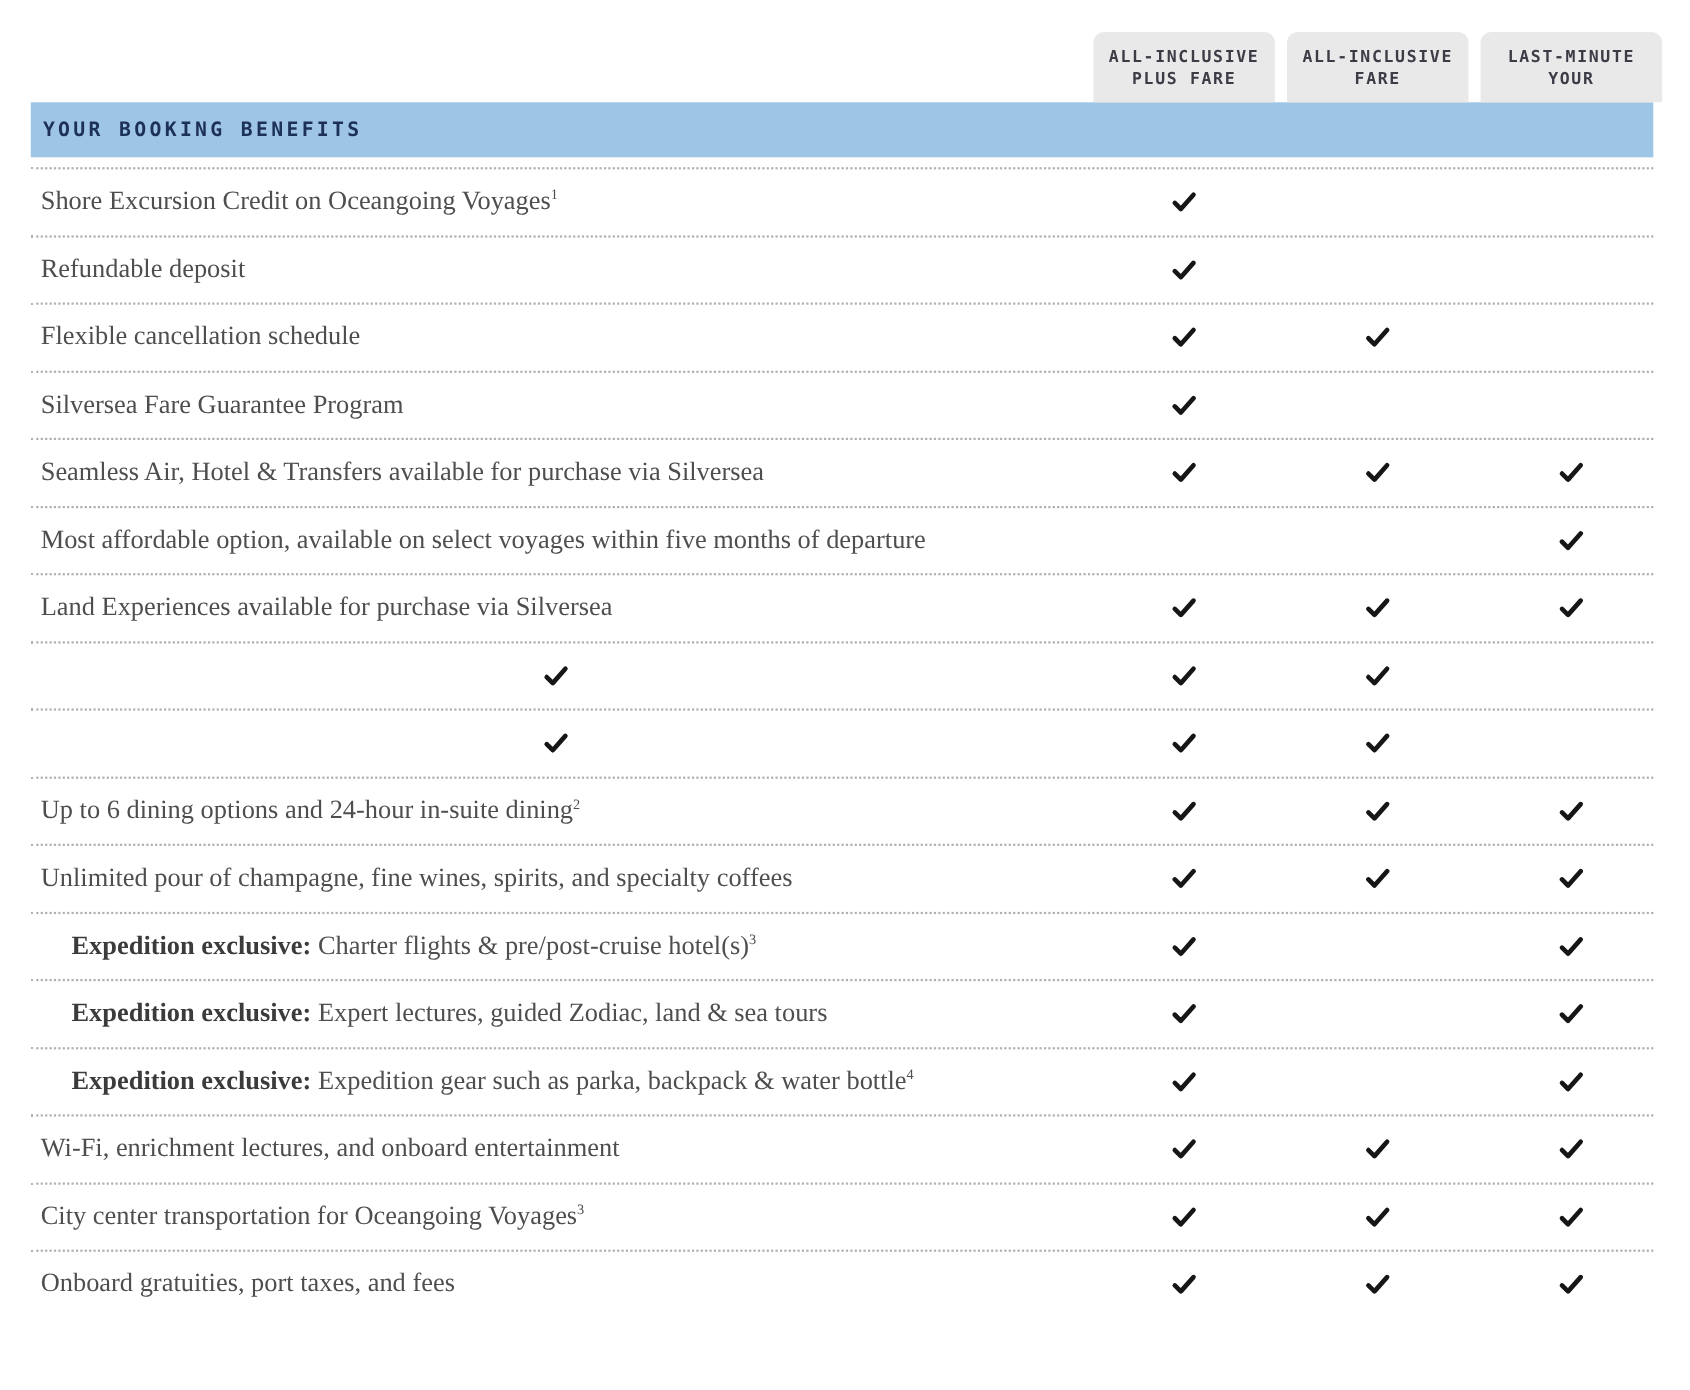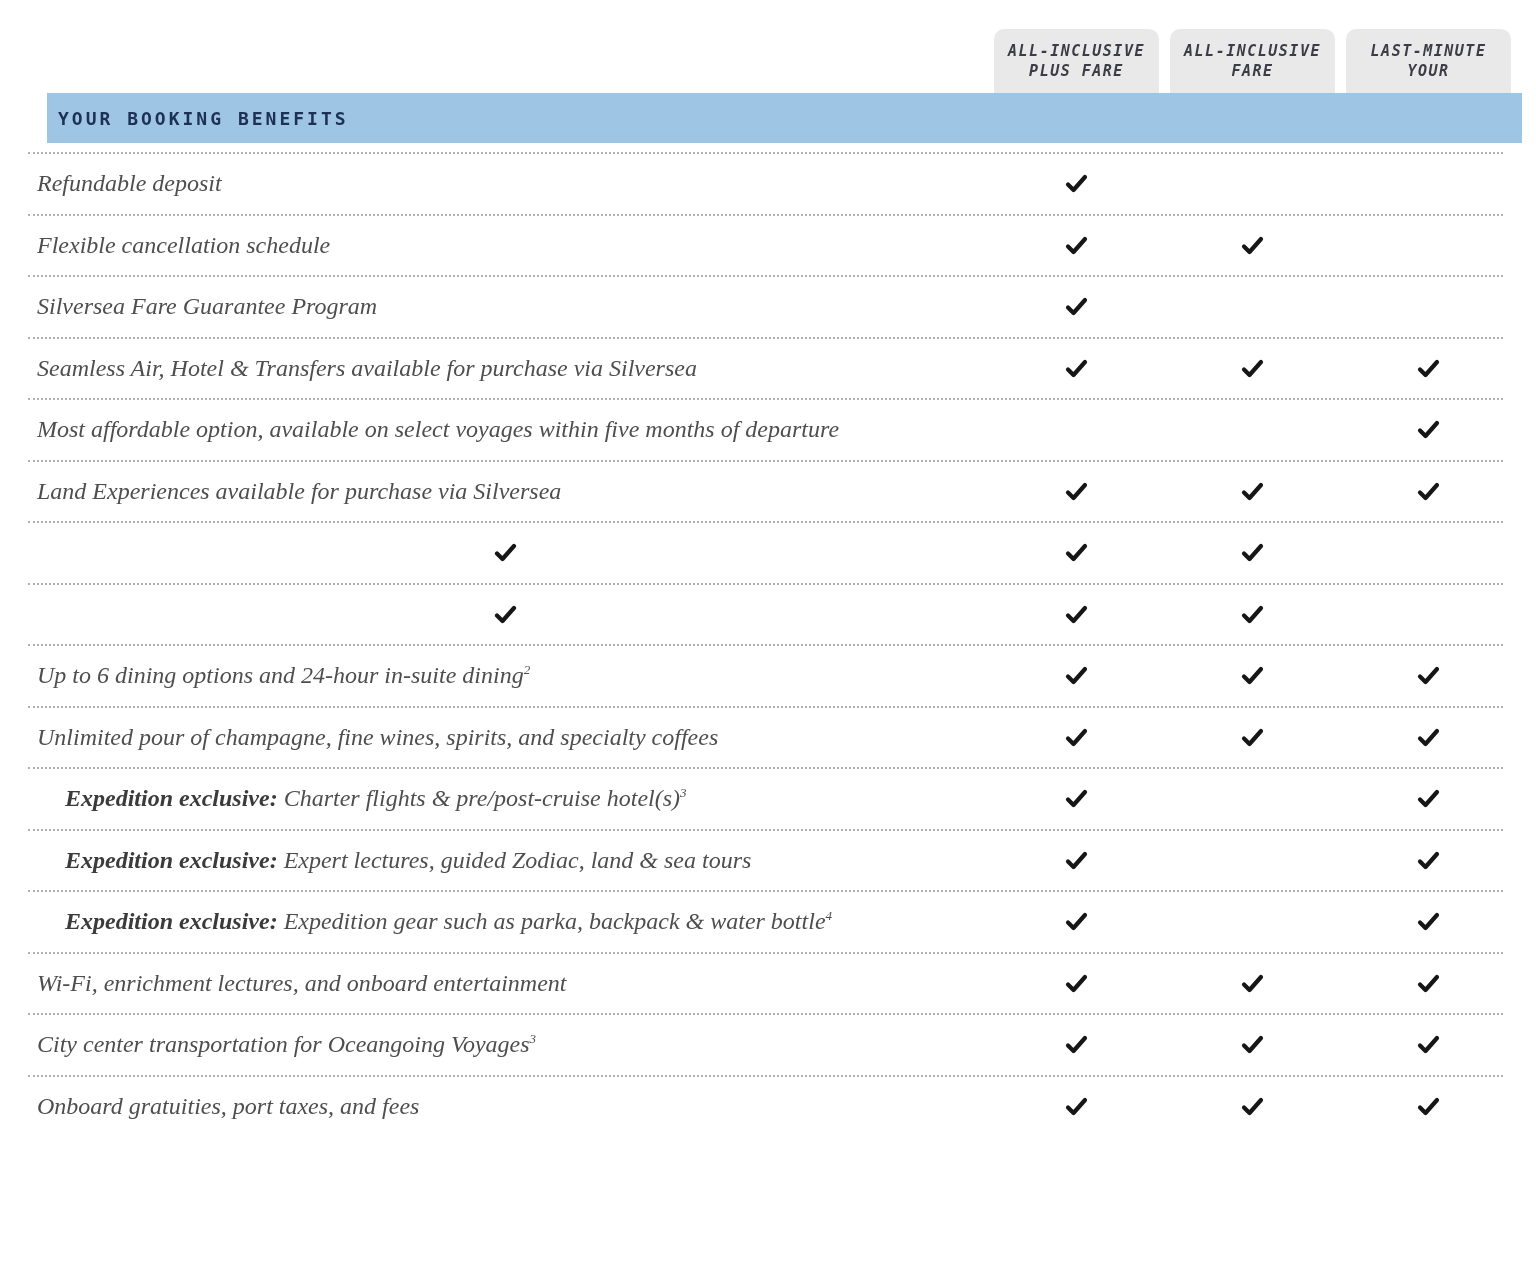--- a/index.html
+++ b/index.html
@@ -17,21 +17,20 @@
   * { box-sizing: border-box; margin: 0; padding: 0; }
   html, body { background: #ffffff; }
   body { width: 1536px; height: 1264px; overflow: hidden; }
   .page { width: 1536px; height: 1264px; padding: 0 33px 0 28px; }
 
   .grid {
     display: grid;
     grid-template-columns: 955px 165px 165px 165px;
     column-gap: 11px;
     width: 1475px;
-    font-style: italic;
   }
 
   
   .header-grid { padding-top: 29px; align-items: end; }
   .fare-box {
     height: 64px;
     background: var(--column-header-bg);
     border-radius: 10px 10px 0 0;
     display: flex;
     align-items: center;
@@ -48,21 +47,21 @@
     white-space: pre-line;
   }
 
   
   .band {
     display: flex;
     align-items: center;
     padding-left: 11px;
     width: 1475px;
   }
-  .band.light { height: 50px; background: var(--light-band-bg); margin-left: 19px; }
+  .band.light { height: 50px; background: var(--light-band-bg); }
   .band.dark  { height: 55px; background: var(--dark-band-bg); }
   .band-title {
     font-family: "DejaVu Sans Mono", monospace;
     font-weight: 700;
     font-size: 18px;
     letter-spacing: 3px;
     color: var(--light-band-text);
   }
   .band.dark .band-title { color: var(--dark-band-text); }
 
@@ -102,20 +101,30 @@
     <div class="fare-box">
       <span class="fare-box-label">LAST-MINUTE
 YOUR</span>
     </div>
   </div>
   <div id="table-body">
       <div class="band light">
         <span class="band-title">YOUR BOOKING BENEFITS</span>
       </div>
       <div class="grid row">
+        <div class="row-label">Shore Excursion Credit on Oceangoing Voyages<sup>1</sup></div>
+        <div class="check-cell">
+          <svg width="23" height="19" viewBox="0 0 23 19">
+            <path d="M3 10.5 L8.5 16 L20 3" fill="none" stroke="var(--check)" stroke-width="4.2" stroke-linecap="round" stroke-linejoin="round"></path>
+          </svg>
+        </div>
+        <div class="check-cell"></div>
+        <div class="check-cell"></div>
+      </div>
+      <div class="grid row">
         <div class="row-label">Refundable deposit</div>
         <div class="check-cell">
           <svg width="23" height="19" viewBox="0 0 23 19">
             <path d="M3 10.5 L8.5 16 L20 3" fill="none" stroke="var(--check)" stroke-width="4.2" stroke-linecap="round" stroke-linejoin="round"></path>
           </svg>
         </div>
         <div class="check-cell"></div>
         <div class="check-cell"></div>
       </div>
       <div class="grid row">

